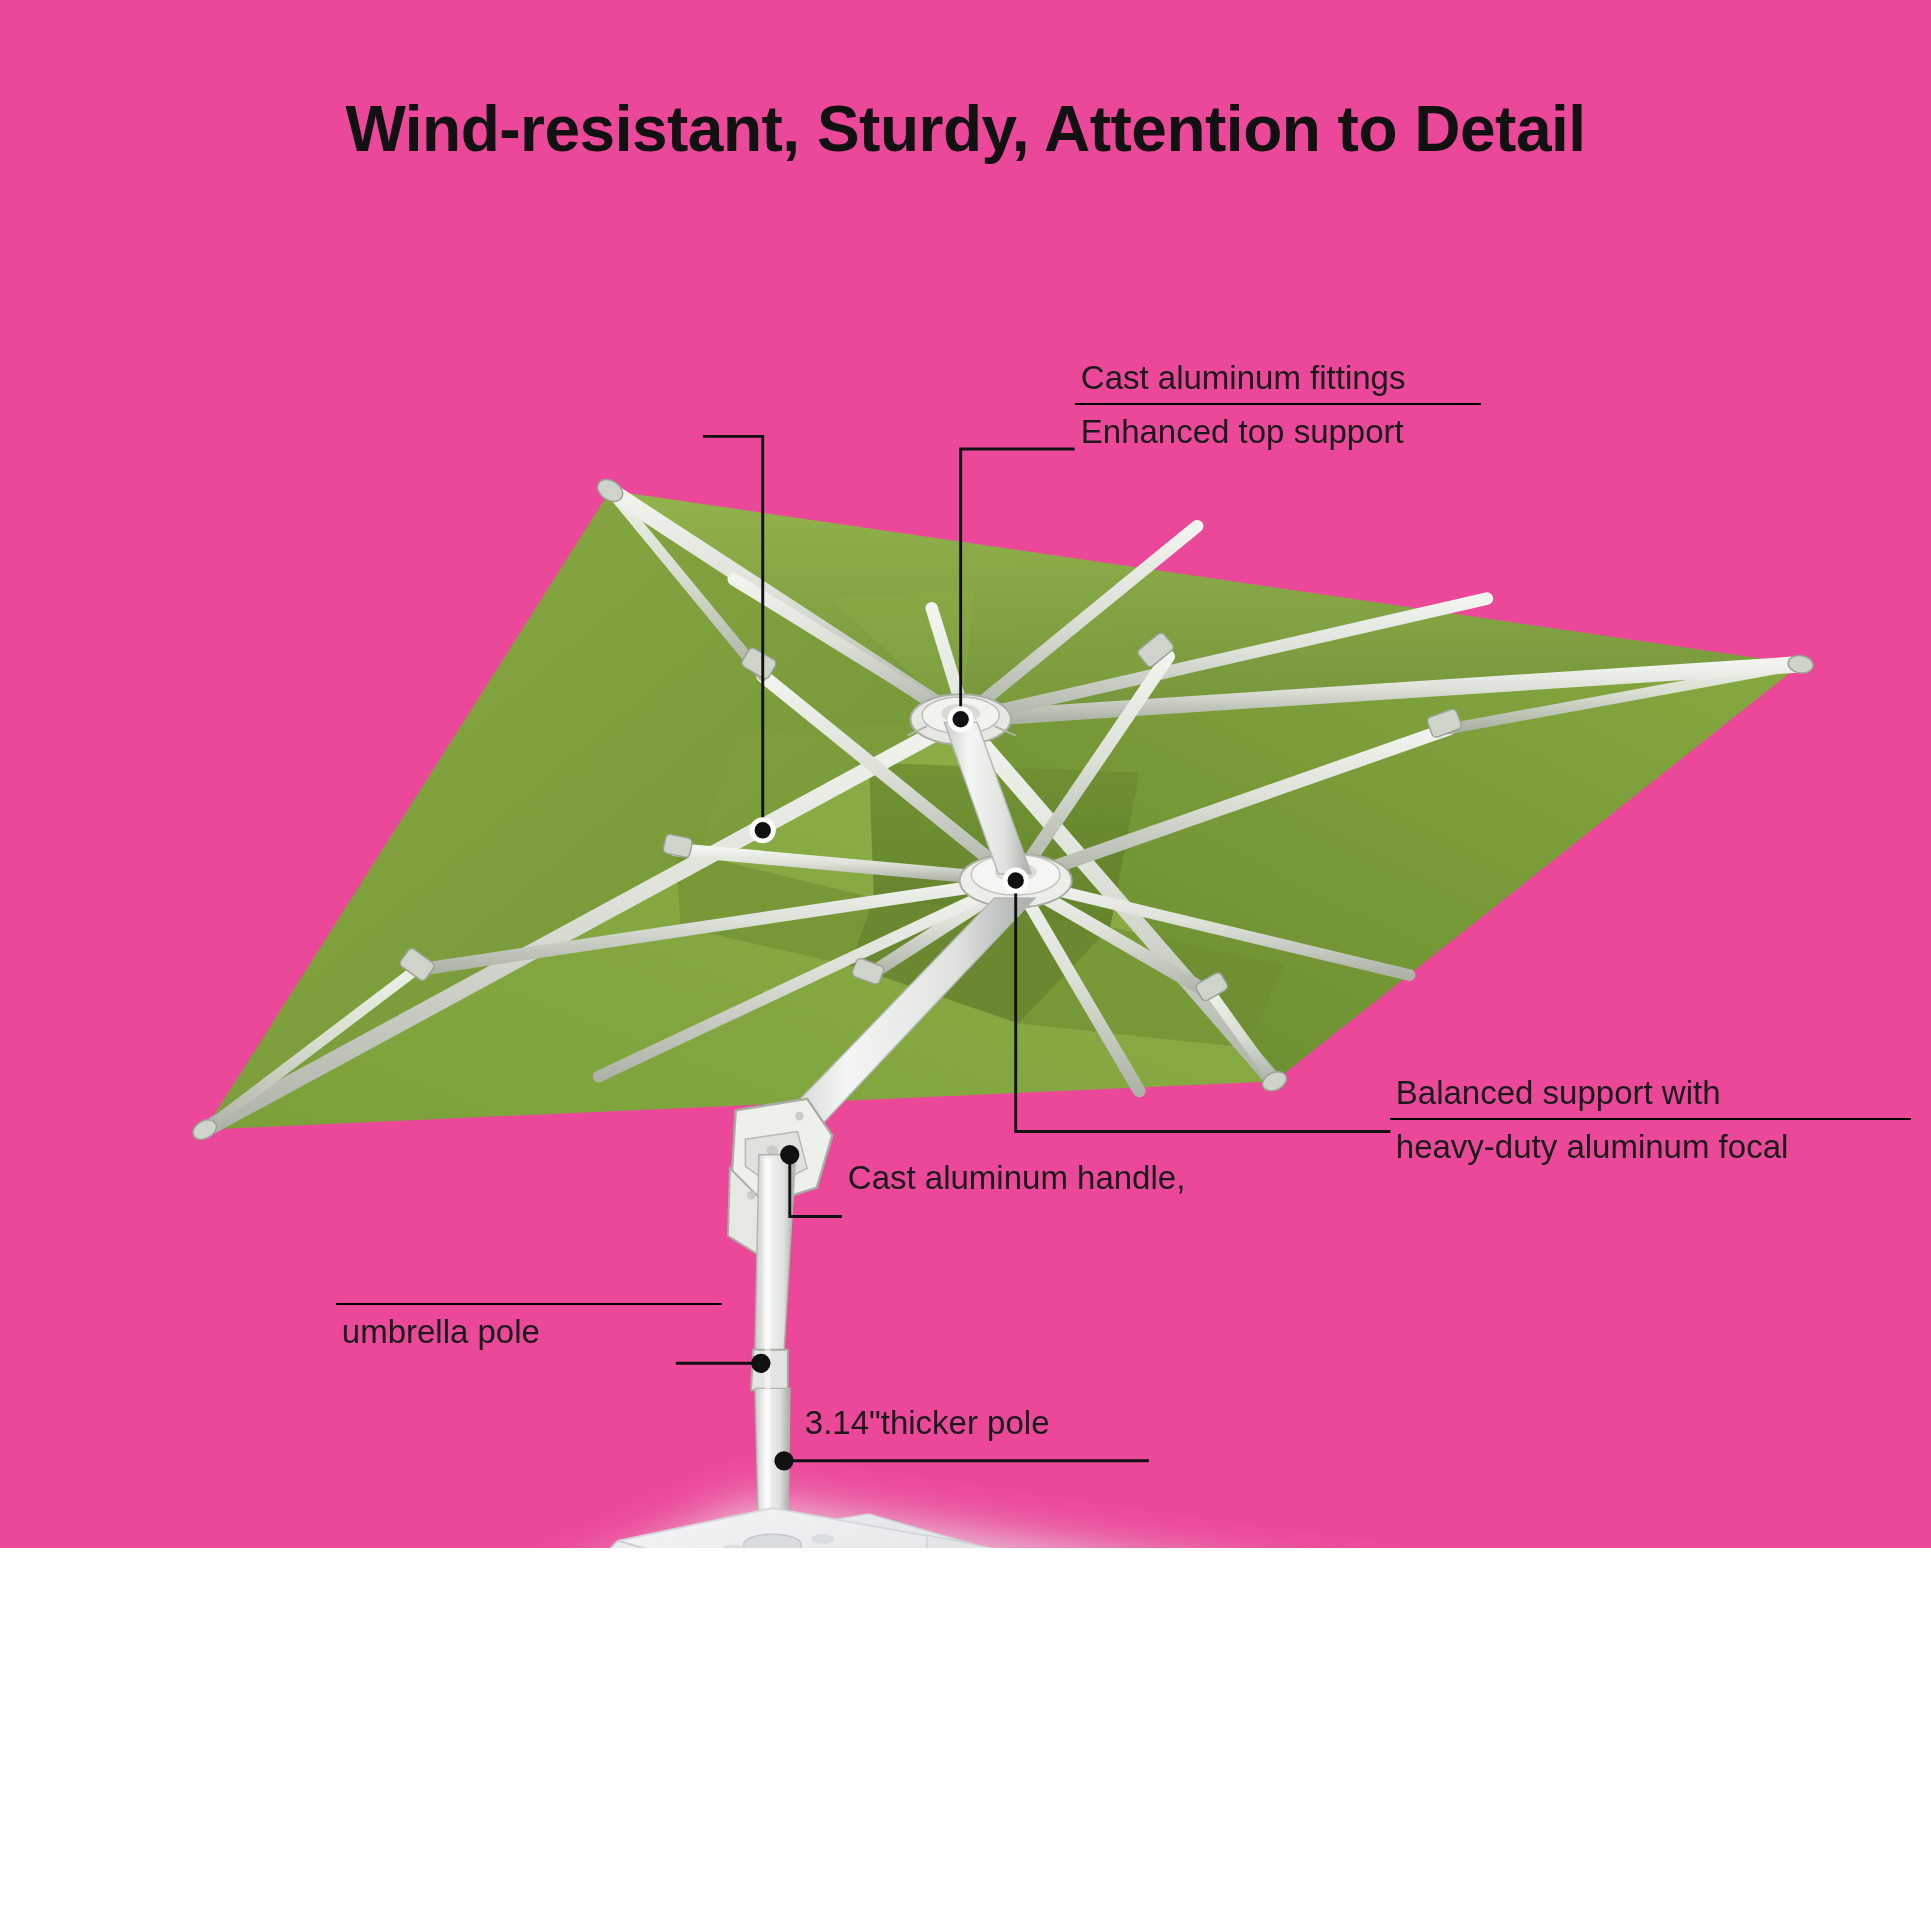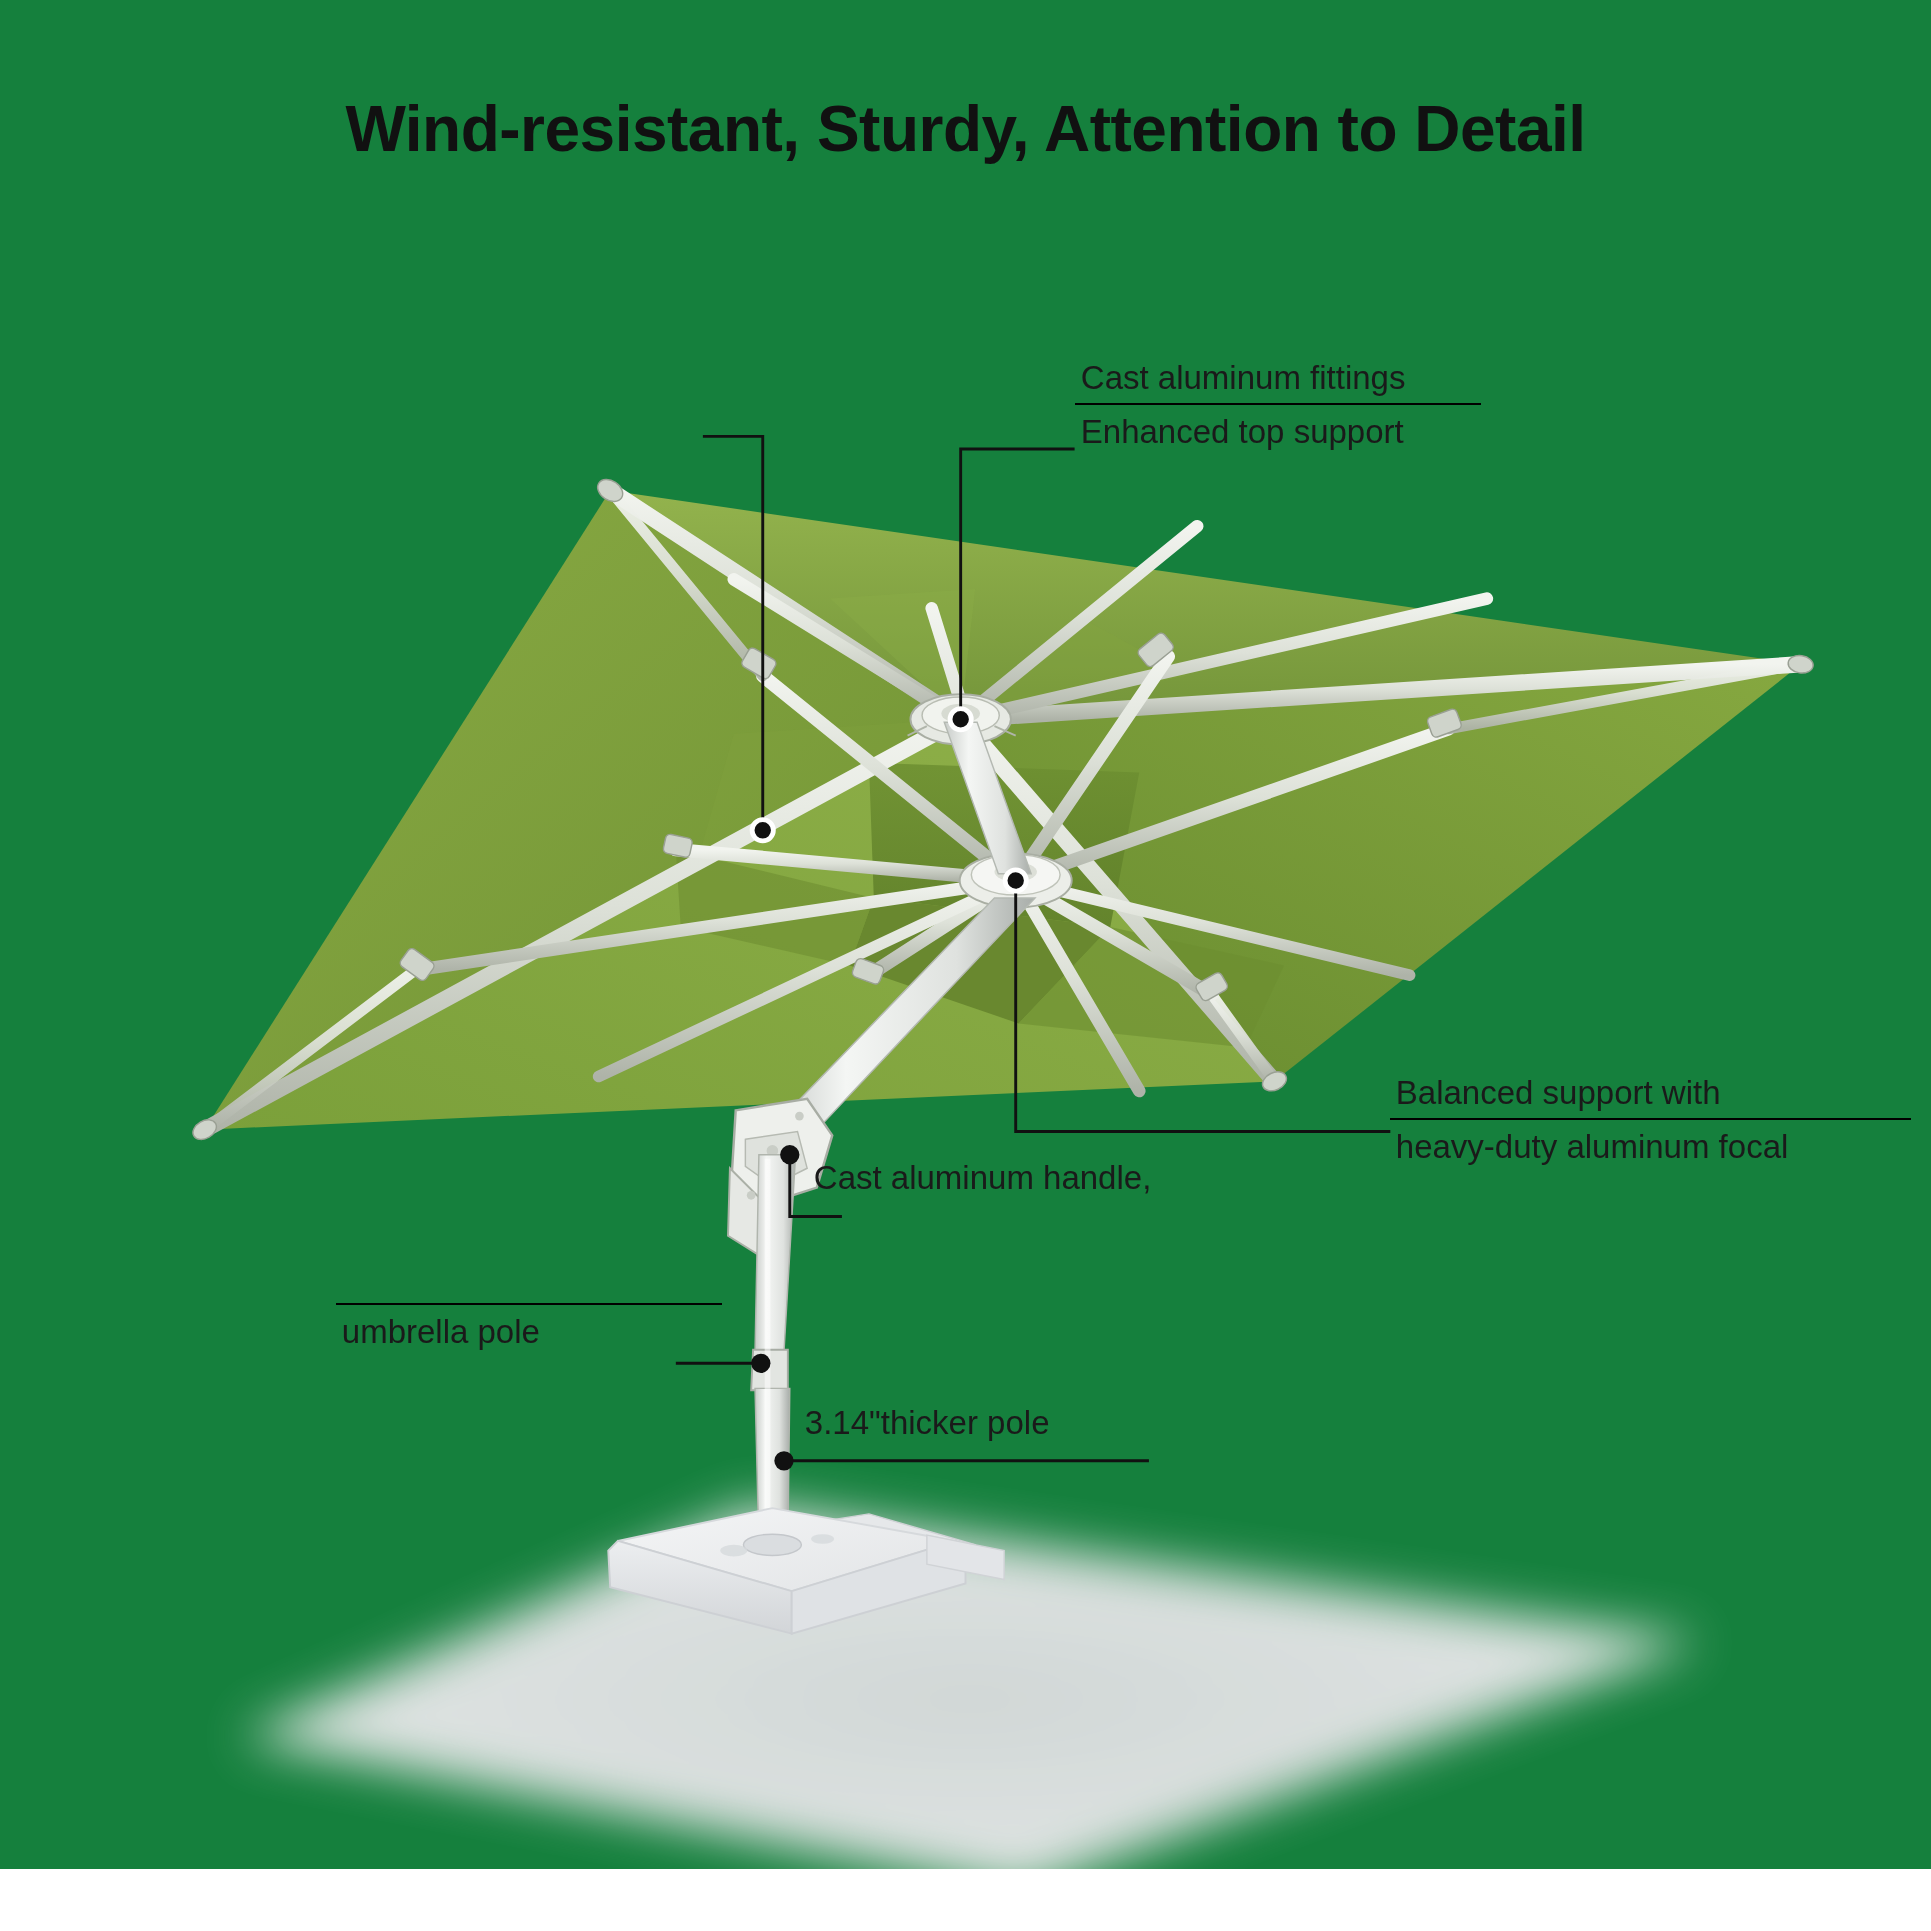--- a/index.html
+++ b/index.html
@@ -3,22 +3,22 @@
 <meta charset="utf-8">
 <style>
   html, body {
     margin: 0;
     padding: 0;
     background: #ffffff;
   }
   #page {
     position: relative;
     width: 1931px;
-    height: 1869px;
-    background: #15803d;
+    height: 1548px;
+    background: #ec4899;
     overflow: hidden;
     font-family: "Liberation Sans", sans-serif;
     -webkit-font-smoothing: antialiased;
   }
   
   #title {
     position: absolute;
     left: 0;
     top: 92px;
     width: 1931px;
@@ -301,21 +301,21 @@
   <div class="callout align-left" style="left:1075px; top:357px; width:406px;">
     <span class="ln1">Cast aluminum fittings</span>
     <span class="ln2">Enhanced top support</span>
   </div>
 
   <div class="callout align-left" style="left:1390px; top:1072px; width:521px;">
     <span class="ln1">Balanced support with</span>
     <span class="ln2">heavy-duty aluminum focal</span>
   </div>
 
-  <div class="callout align-left" style="left:808px; top:1157px; width:434px;">
+  <div class="callout align-left" style="left:842px; top:1157px; width:434px;">
     <span class="ln1">Cast aluminum handle,</span>
   </div>
 
   <div class="callout align-left" style="left:336px; top:1303px; width:386px;">
     <span class="ln2">umbrella pole</span>
   </div>
 
   <div class="callout align-left onlyline" style="left:799px; top:1402px; width:357px;">
     <span class="ln1" style="border-bottom:none;">3.14"thicker pole</span>
   </div>

